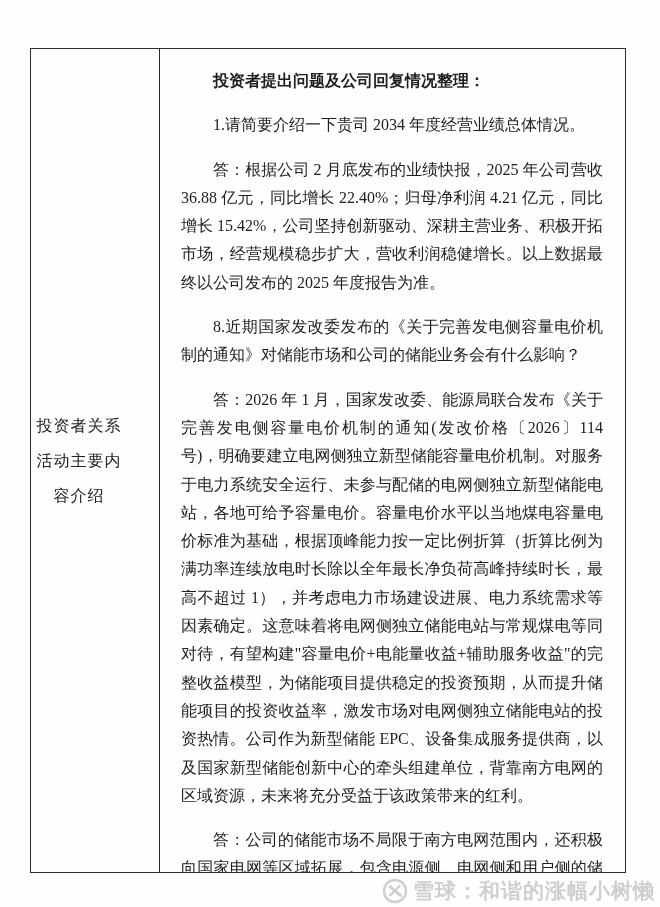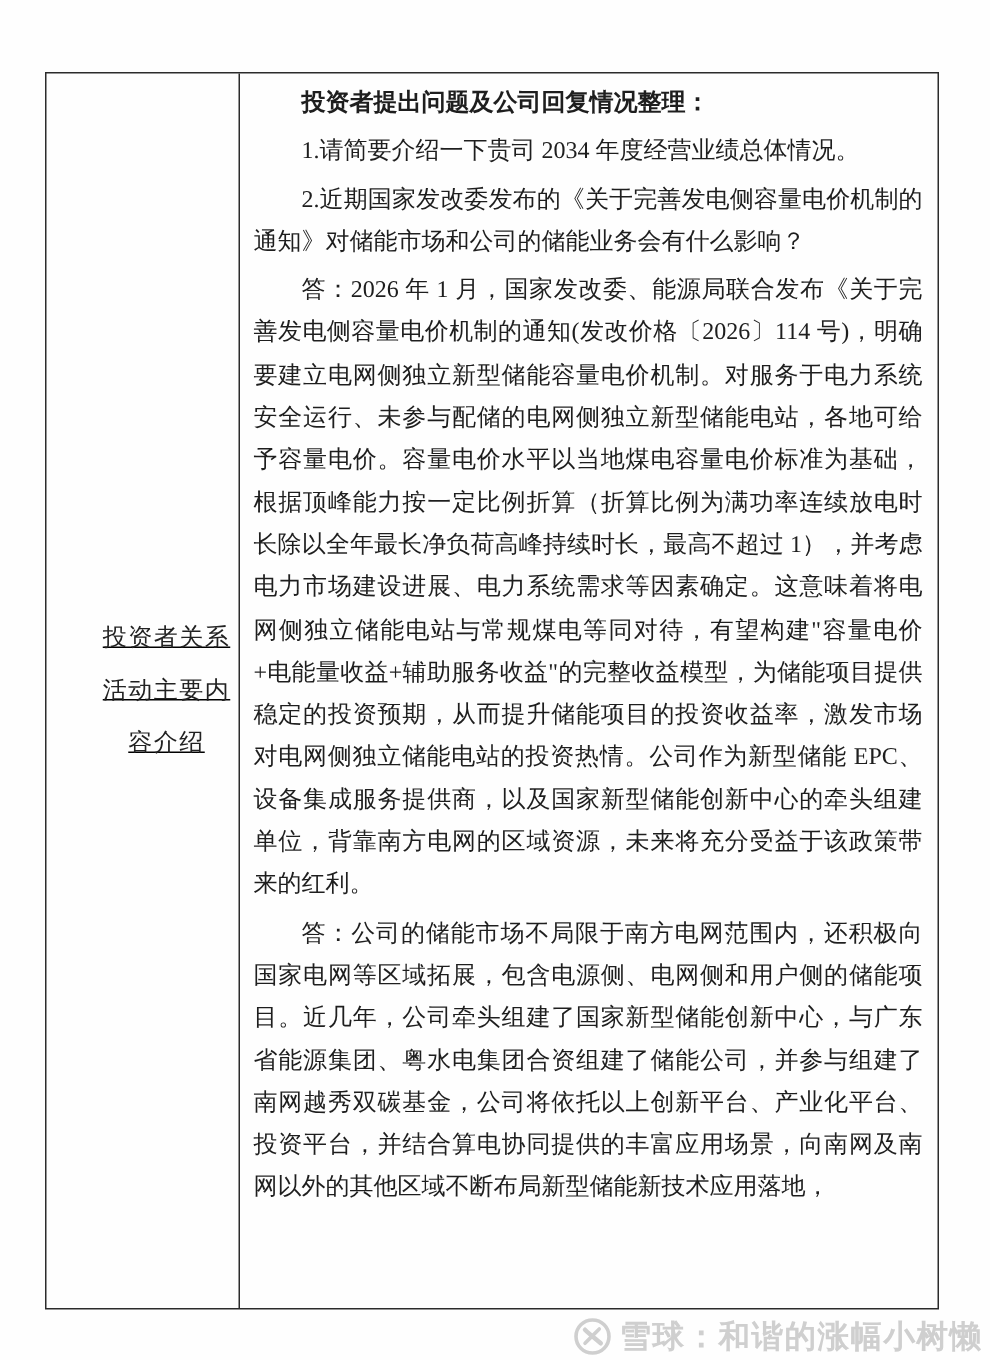--- a/index.html
+++ b/index.html
@@ -25,44 +25,43 @@
     display: flex;
     box-sizing: border-box;
     background: #fefefe;
   }
   .cell-left {
     width: 129px;
     flex: 0 0 129px;
     border-right: 1.5px solid #2b2b2b;
     display: flex;
     align-items: center;
-    justify-content: flex-end;
+    justify-content: flex-start;
     box-sizing: border-box;
-    text-decoration: underline;
   }
   .cell-left .label {
     width: 6em;
     text-align: center;
     font-size: 16px;
     line-height: 35px;
     color: #222222;
     letter-spacing: 1px;
   }
   .cell-right {
     flex: 1 1 auto;
     padding: 2px 6px 0 5px;
     box-sizing: border-box;
     font-size: 16px;
     line-height: 28.3px;
     color: #1e1e1e;
     text-align: justify;
     overflow: hidden;
   }
   .cell-right p {
-    margin: 4px;
+    margin: 16px;
     text-indent: 2em;
   }
   .cell-right p.heading {
     font-weight: bold;
   }
   .watermark {
     position: absolute;
     right: 5px;
     bottom: 2px;
     display: flex;
@@ -86,21 +85,22 @@
 
   <div class="ir-table">
 
     <div class="cell-left">
       <div class="label">投资者关系活动主要内容介绍</div>
     </div>
 
     <div class="cell-right">
       <p class="heading">投资者提出问题及公司回复情况整理：</p>
       <p>1.请简要介绍一下贵司 2034 年度经营业绩总体情况。</p>
-      <p>2.近期国家发改委发布的《关于完善发电侧容量电价机制的通知》对储能市场和公司的储能业务会有什么影响？</p>
+      <p>答：根据公司 2 月底发布的业绩快报，2025 年公司营收 36.88 亿元，同比增长 22.40%；归母净利润 4.21 亿元，同比增长 15.42%，公司坚持创新驱动、深耕主营业务、积极开拓市场，经营规模稳步扩大，营收利润稳健增长。以上数据最终以公司发布的 2025 年度报告为准。</p>
+      <p>8.近期国家发改委发布的《关于完善发电侧容量电价机制的通知》对储能市场和公司的储能业务会有什么影响？</p>
       <p>答：2026 年 1 月，国家发改委、能源局联合发布《关于完善发电侧容量电价机制的通知(发改价格〔2026〕114 号)，明确要建立电网侧独立新型储能容量电价机制。对服务于电力系统安全运行、未参与配储的电网侧独立新型储能电站，各地可给予容量电价。容量电价水平以当地煤电容量电价标准为基础，根据顶峰能力按一定比例折算（折算比例为满功率连续放电时长除以全年最长净负荷高峰持续时长，最高不超过 1），并考虑电力市场建设进展、电力系统需求等因素确定。这意味着将电网侧独立储能电站与常规煤电等同对待，有望构建"容量电价+电能量收益+辅助服务收益"的完整收益模型，为储能项目提供稳定的投资预期，从而提升储能项目的投资收益率，激发市场对电网侧独立储能电站的投资热情。公司作为新型储能 EPC、设备集成服务提供商，以及国家新型储能创新中心的牵头组建单位，背靠南方电网的区域资源，未来将充分受益于该政策带来的红利。</p>
       <p>答：公司的储能市场不局限于南方电网范围内，还积极向国家电网等区域拓展，包含电源侧、电网侧和用户侧的储能项目。近几年，公司牵头组建了国家新型储能创新中心，与广东省能源集团、粤水电集团合资组建了储能公司，并参与组建了南网越秀双碳基金，公司将依托以上创新平台、产业化平台、投资平台，并结合算电协同提供的丰富应用场景，向南网及南网以外的其他区域不断布局新型储能新技术应用落地，</p>
     </div>
 
   </div>
 
   <div class="watermark">
     <span>
       <svg width="26" height="26" viewBox="0 0 26 26">
         <circle cx="13" cy="13" r="11" fill="none" stroke="#cfcfcf" stroke-width="2.4"></circle>

